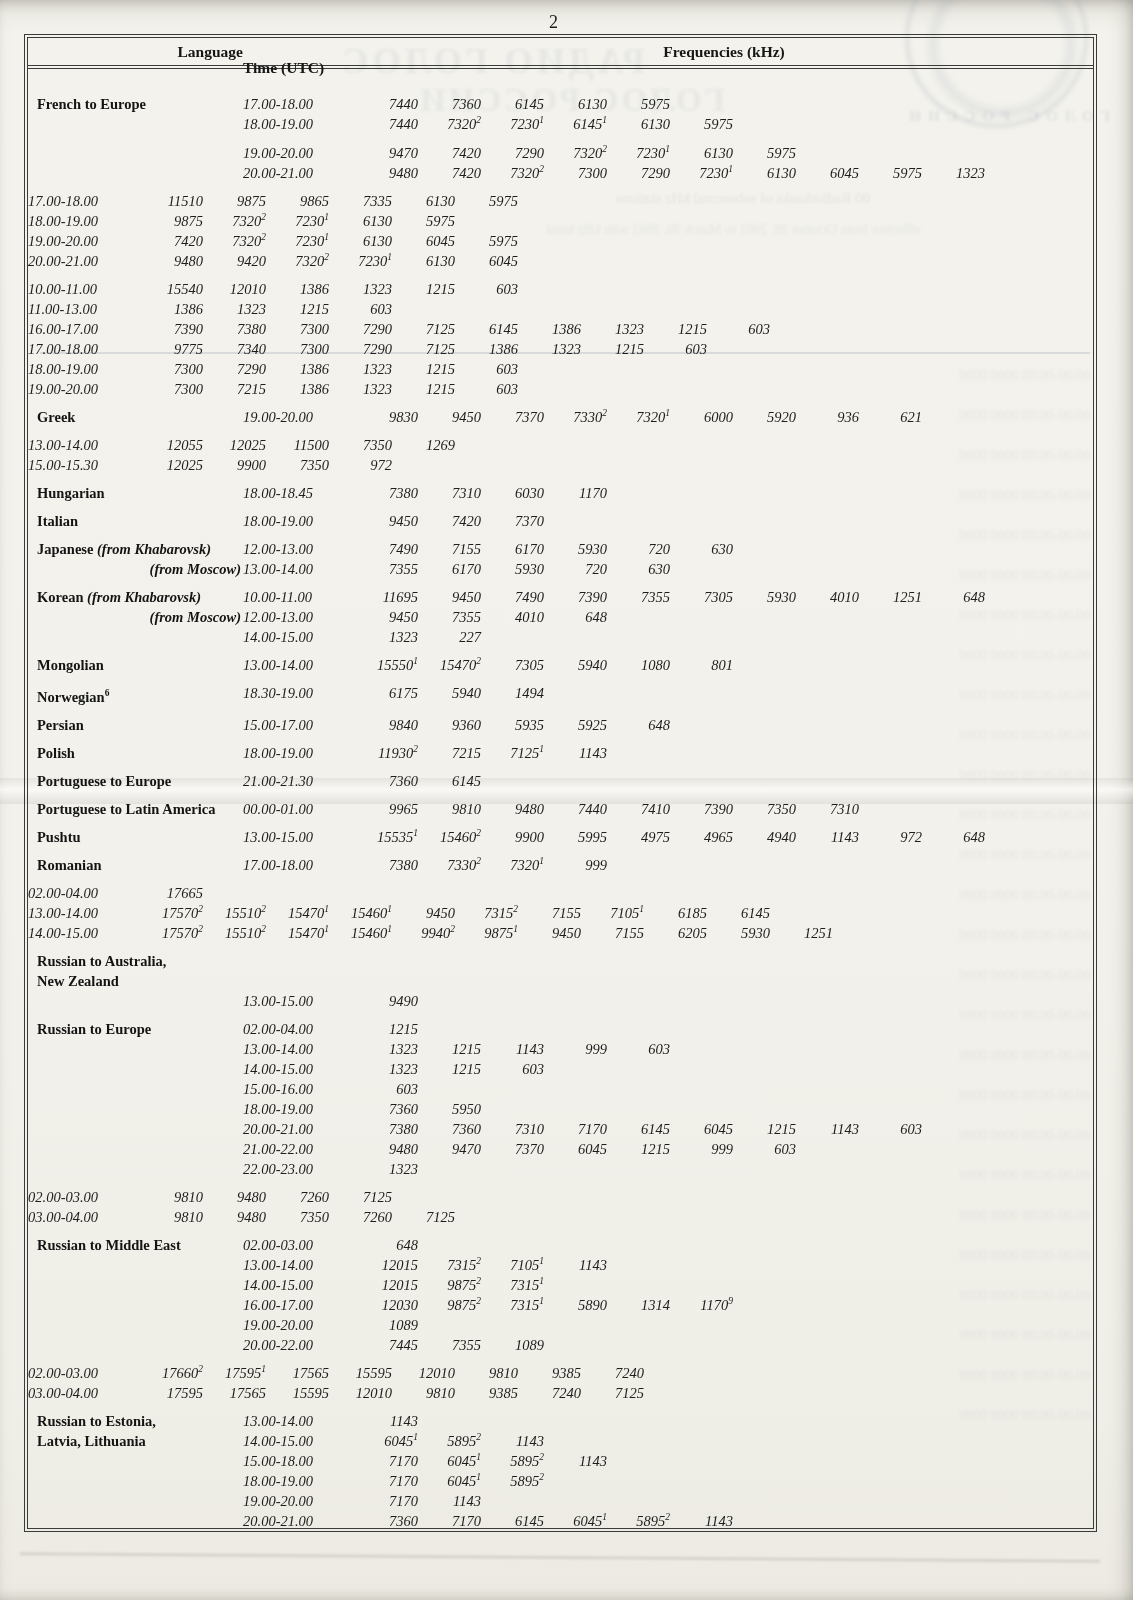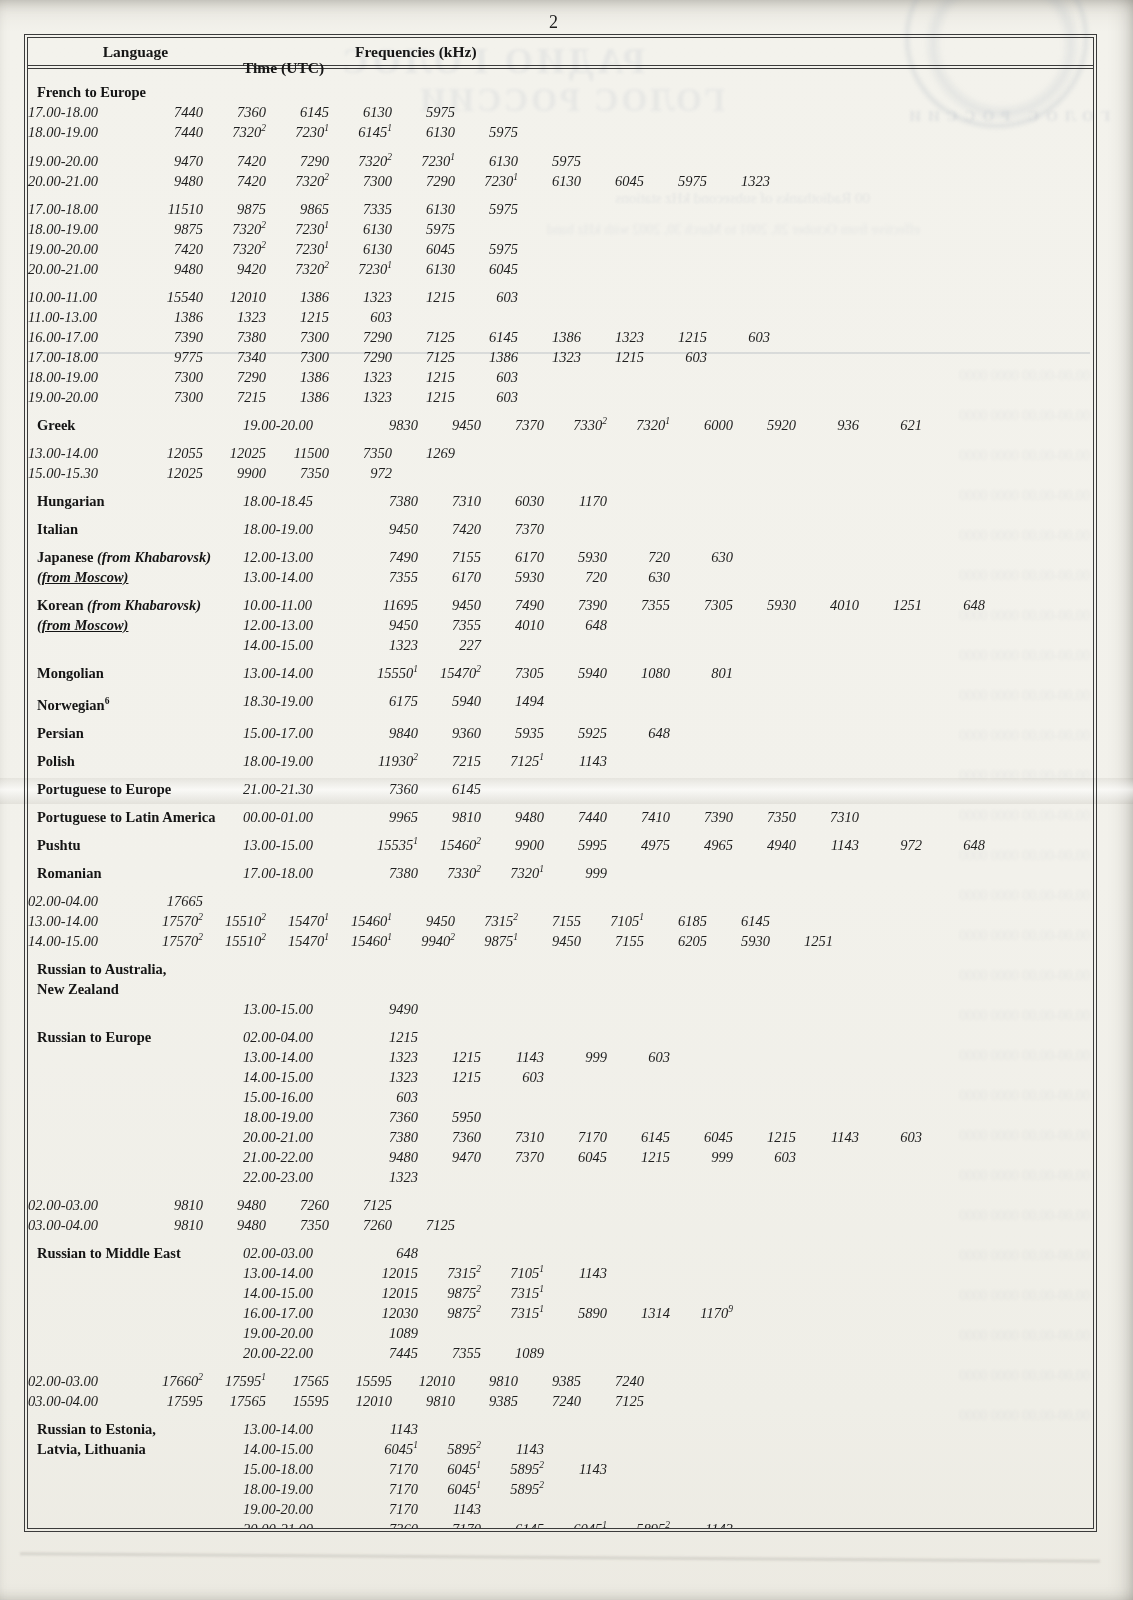--- a/index.html
+++ b/index.html
@@ -71,33 +71,33 @@
   .table-frame{
     position:absolute;left:24px;top:34px;width:1073px;height:1498px;
     border:4px double #3b3b3b;box-sizing:border-box;overflow:hidden;
     background:transparent;
   }
   .thead{
     display:flex;align-items:center;height:27px;
     border-bottom:4px double #3b3b3b;
     font-weight:bold;font-size:15.5px;color:#161616;
   }
-  .th-lang{width:215px;text-align:center;}
+  .th-lang{width:215px;text-align:right;}
   .th-time{width:112px;text-align:left;margin-top:32px;}
-  .th-freq{flex:1;text-align:left;}
+  .th-freq{flex:1;text-align:center;}
   .tbody{padding-top:8px;}
   .section{display:flex;margin-top:8px;}
-  .section:first-child{margin-top:5px;flex-direction:column;}
+  .section:first-child{margin-top:17px;}
   .lang-cell{
     width:215px;box-sizing:border-box;padding-left:9px;
     font-weight:bold;font-size:14.5px;line-height:20px;color:#141414;
   }
   .lang-line sup{font-size:9.5px;}
   .lang-line .li{font-style:italic;}
-  .lang-line.right{text-align:left;padding-right:2px;text-decoration:underline;}
+  .lang-line.right{text-align:right;padding-right:2px;}
   .rows{flex:1;font-style:italic;}
   .section.offset-rows .rows{padding-top:40px;}
   .row{display:flex;line-height:20px;font-size:14.5px;color:#1e1e1e;}
   .row.gap{margin-top:9px;}
   .time-cell{width:112px;}
   .fcell{width:63px;text-align:right;white-space:nowrap;}
   .fcell sup{font-size:9.5px;vertical-align:super;line-height:0;}
 </style>
 </head>
 <body>

